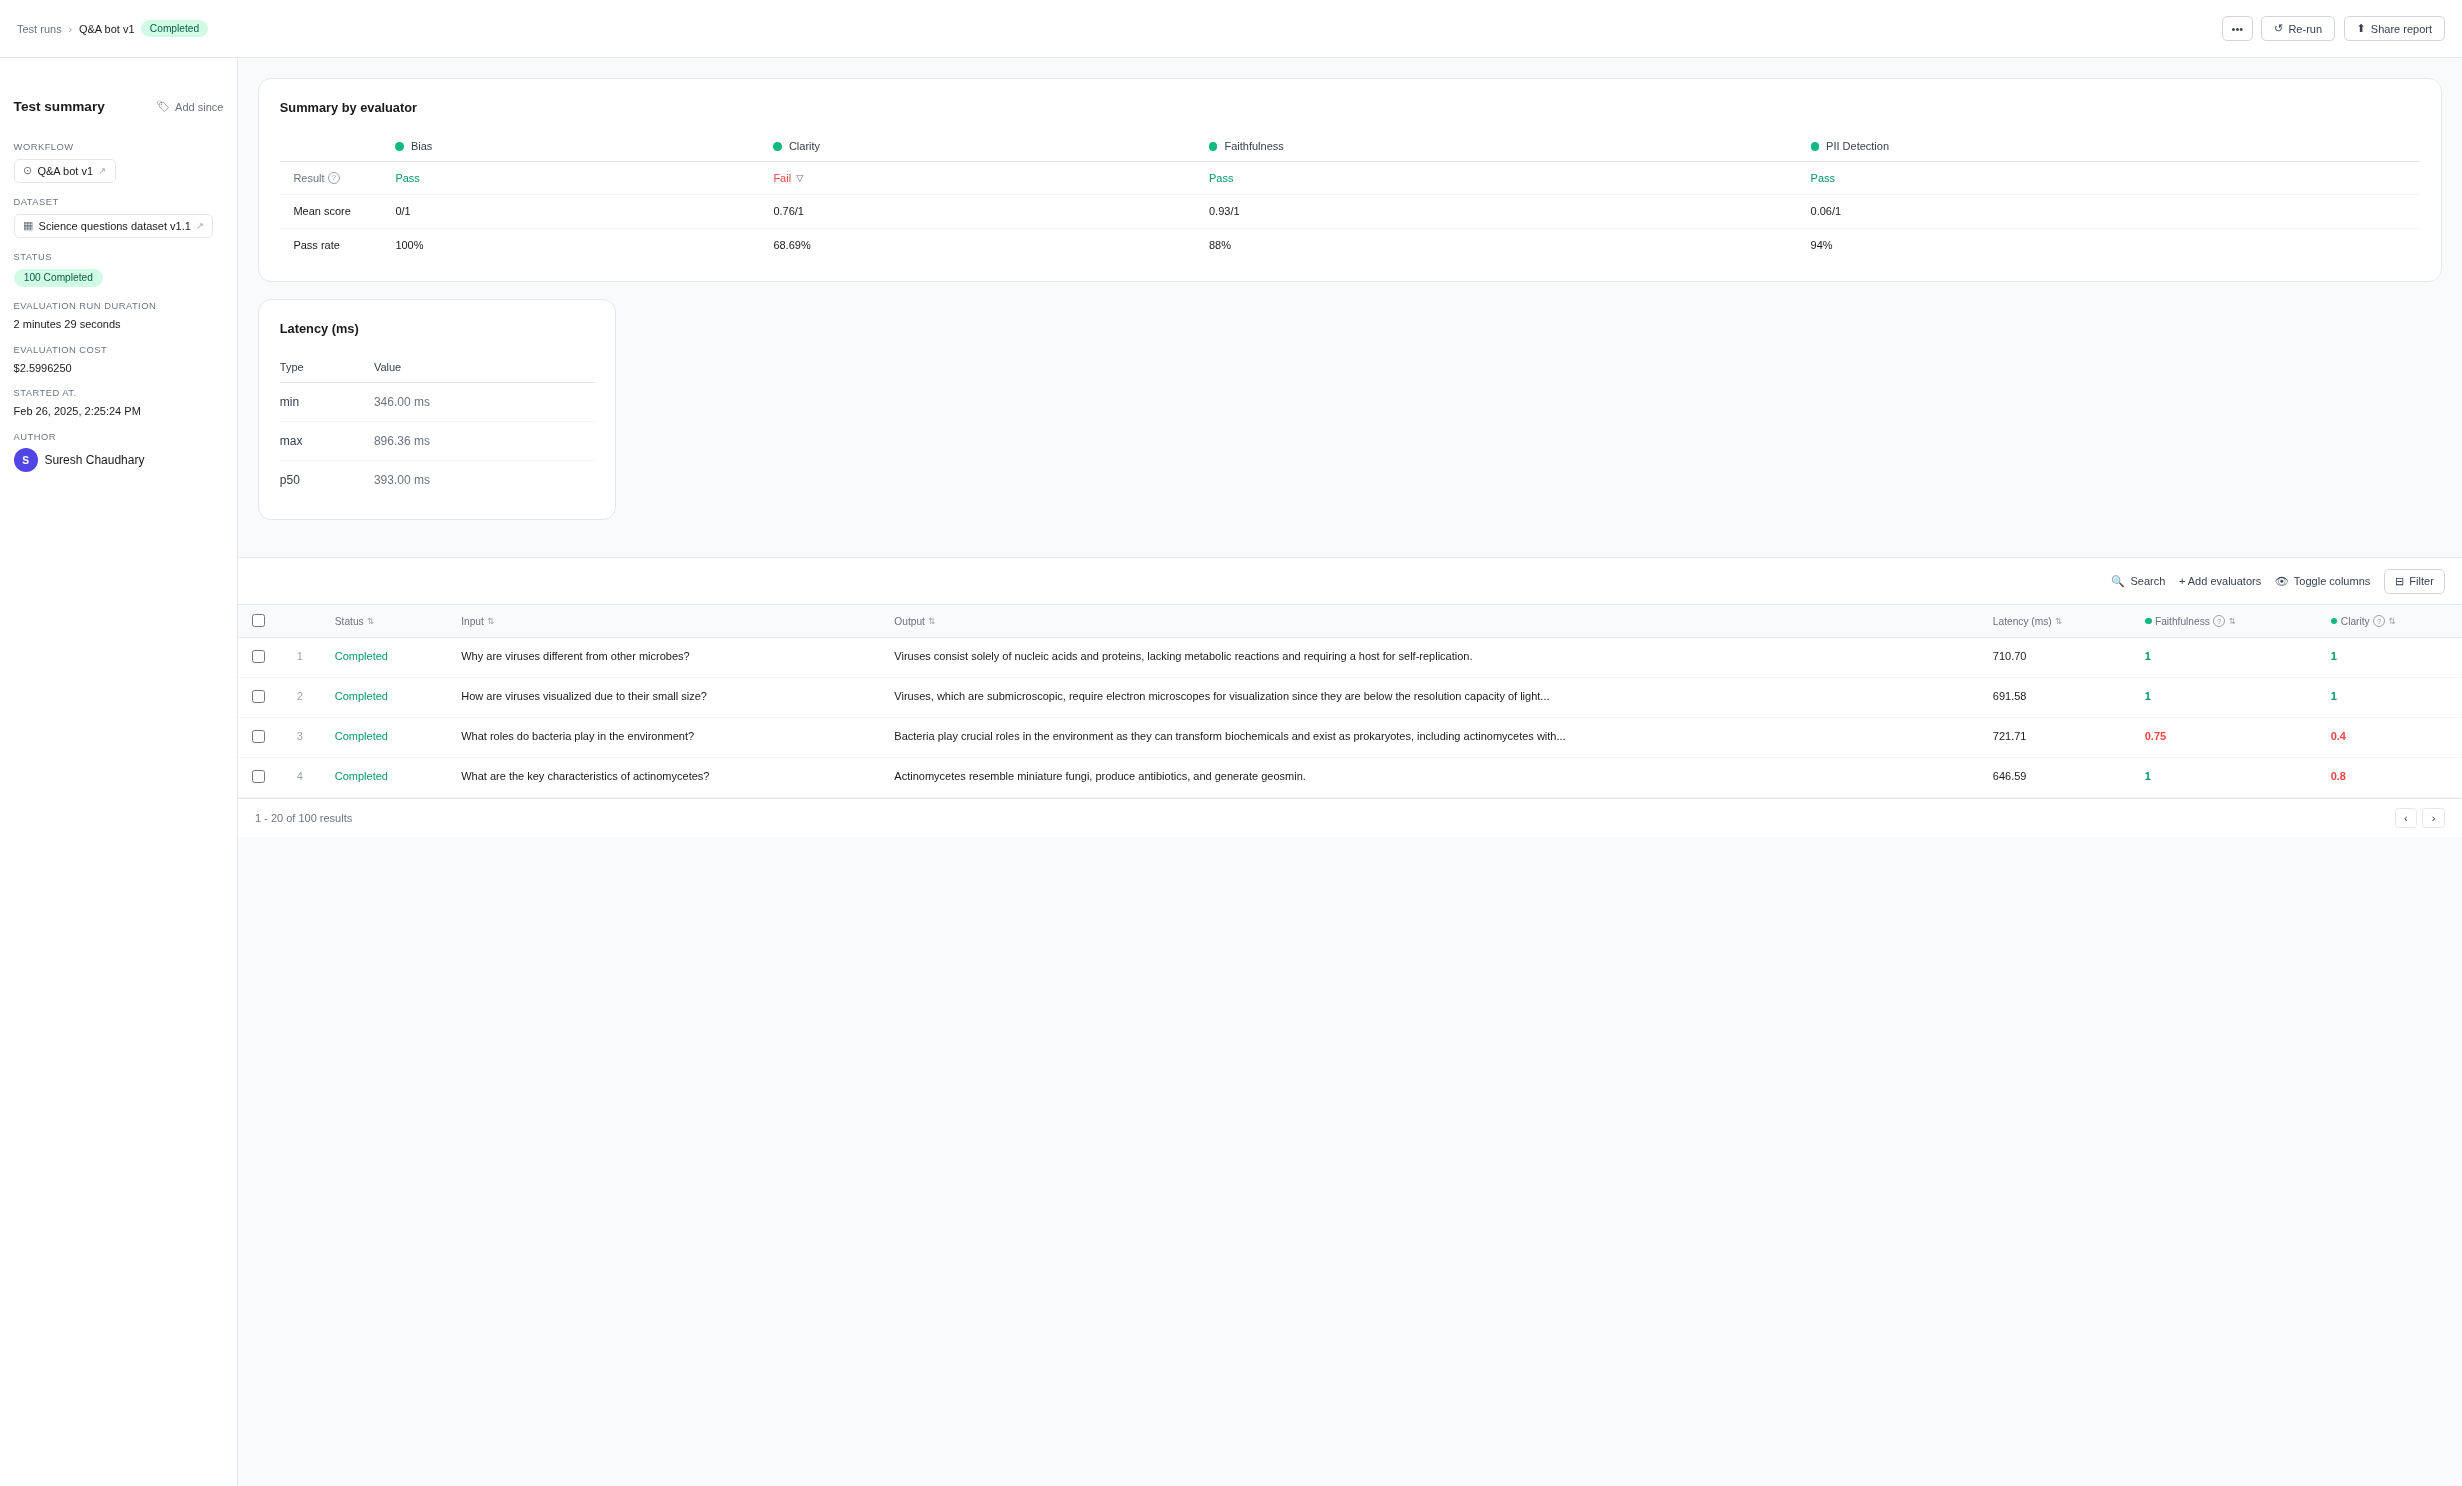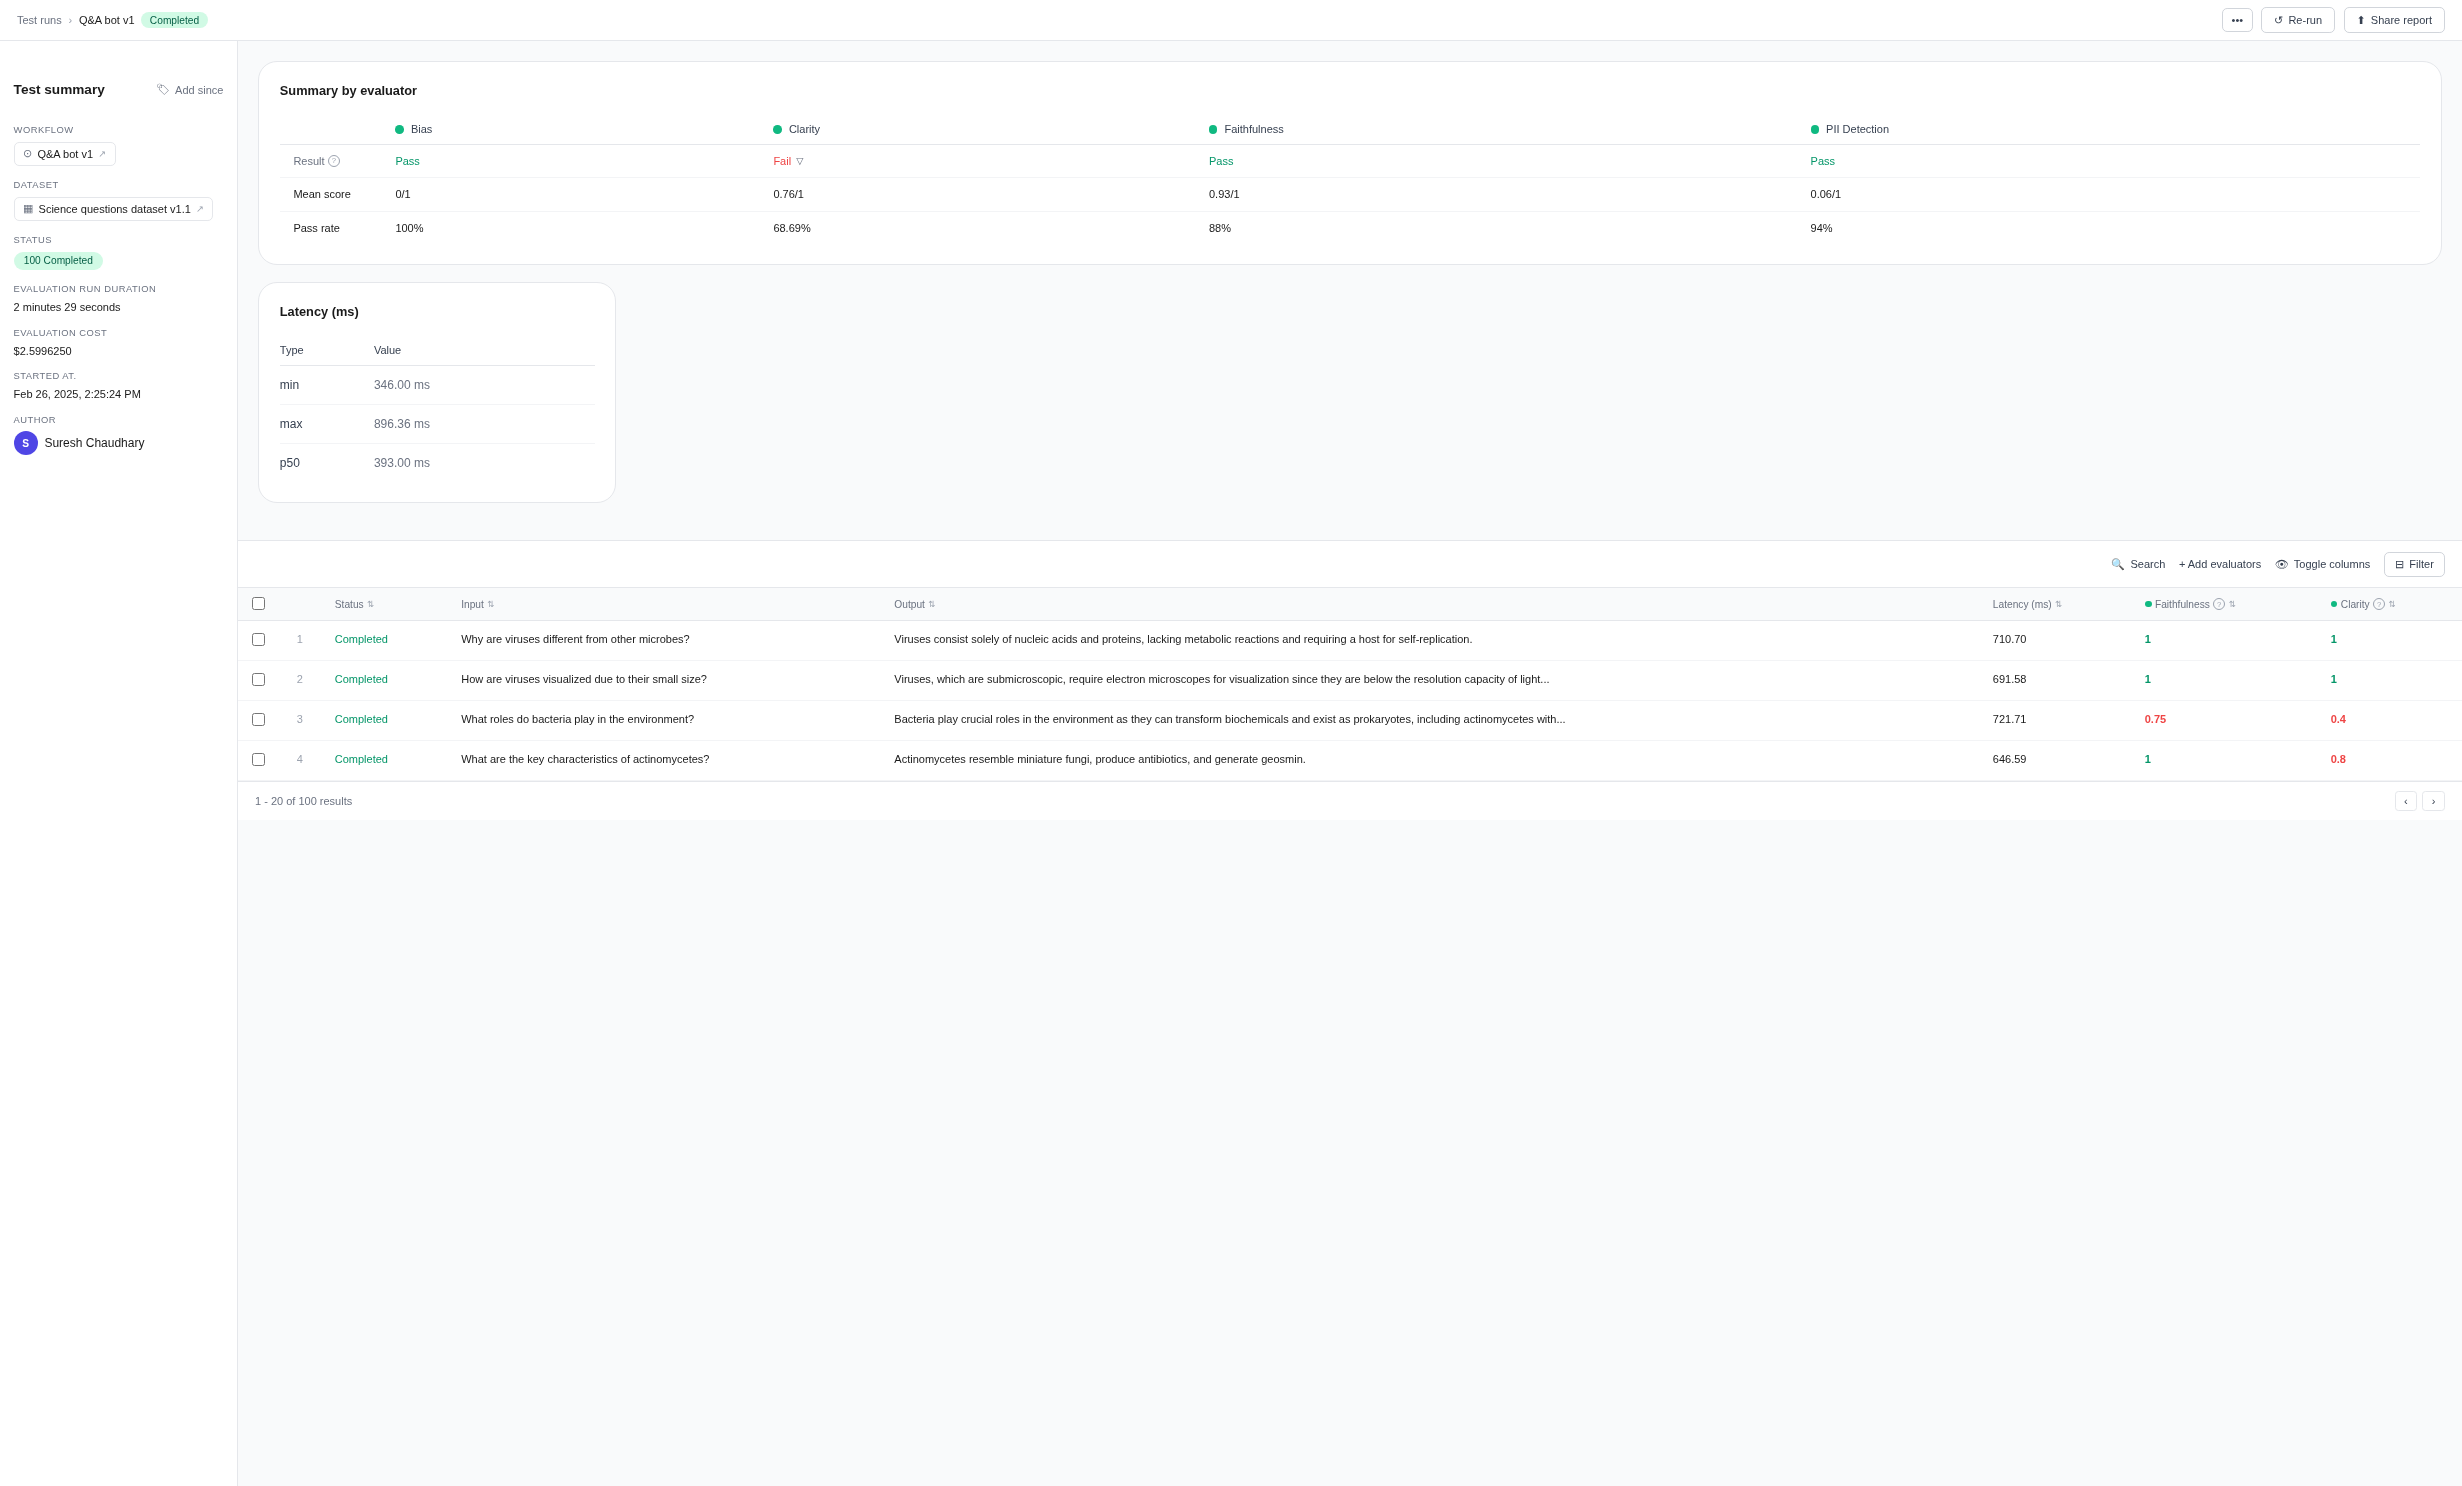--- a/index.html
+++ b/index.html
@@ -1,21 +1,21 @@
 <!DOCTYPE html>
 <html style="font-size:13.6px"><head>
   <meta charset="utf-8">
   <style>
     * { box-sizing: border-box; margin: 0; padding: 0; }
     body { font-family: -apple-system, BlinkMacSystemFont, 'Segoe UI', sans-serif; font-size: 12px; color: #1a1a1a; background: #fff; }
 
     
     .top-nav {
       display: flex; align-items: center; justify-content: space-between;
-      padding: 0 17px; height: 41px; border-bottom: 0.9px solid #e5e7eb;
+      padding: 0 17px; height: 58px; border-bottom: 0.9px solid #e5e7eb;
       background: #fff;
     }
     .top-nav-left { display: flex; align-items: center; gap: 6.8px; font-size: 11px; color: #6b7280; }
     .top-nav-left .sep { color: #9ca3af; }
     .top-nav-left .current { color: #1a1a1a; font-weight: 500; }
     .completed-badge { background: #d1fae5; color: #065f46; padding: 2.6px 8.5px; border-radius: 10.2px; font-size: 10.2px; font-weight: 500; }
     .top-nav-right { display: flex; align-items: center; gap: 8.5px; }
     .btn { display: flex; align-items: center; gap: 5.1px; padding: 5.1px 12px; border: 0.9px solid #d1d5db; border-radius: 5.1px; background: #fff; cursor: pointer; font-size: 11px; color: #374151; }
     .btn-dots { padding: 5.1px 8.5px; }
 
@@ -32,21 +32,21 @@
     .dataset-chip { display: inline-flex; align-items: center; gap: 5.1px; border: 0.9px solid #e5e7eb; border-radius: 5.1px; padding: 4.3px 8.5px; font-size: 11px; cursor: pointer; margin-bottom: 13.6px; }
     .status-green-badge { background: #d1fae5; color: #065f46; padding: 3.4px 10.2px; border-radius: 10.2px; font-size: 10.2px; font-weight: 500; display: inline-block; margin-bottom: 13.6px; }
     .author-row { display: flex; align-items: center; gap: 6.8px; margin-top: 3.4px; }
     .avatar { width: 24px; height: 24px; border-radius: 50%; background: #4f46e5; color: #fff; display: flex; align-items: center; justify-content: center; font-size: 10.2px; font-weight: 600; }
 
     
     .content { flex: 1; overflow-y: auto; background: #f9fafb; }
 
     
     .summary-section { padding: 20.4px; }
-    .card { background: #fff; border: 0.9px solid #e5e7eb; border-radius: 19px; padding: 20.4px; margin-bottom: 17px; }
+    .card { background: #fff; border: 0.9px solid #e5e7eb; border-radius: 13px; padding: 20.4px; margin-bottom: 17px; }
     .card-title { font-size: 12.8px; font-weight: 600; margin-bottom: 17px; }
 
     
     .eval-table { width: 100%; border-collapse: collapse; }
     .eval-table th { text-align: left; padding: 8.5px 13.6px; font-weight: 500; font-size: 11px; color: #374151; border-bottom: 0.9px solid #e5e7eb; }
     .eval-table td { padding: 10.2px 13.6px; font-size: 11px; border-bottom: 0.9px solid #f3f4f6; }
     .eval-table tr:last-child td { border-bottom: none; }
     .eval-header-cell { display: flex; align-items: center; gap: 7px; }
     .eval-dot { width: 8.5px; height: 8.5px; border-radius: 50%; background: #10b981; }
     .pass-text { color: #059669; font-weight: 500; }

